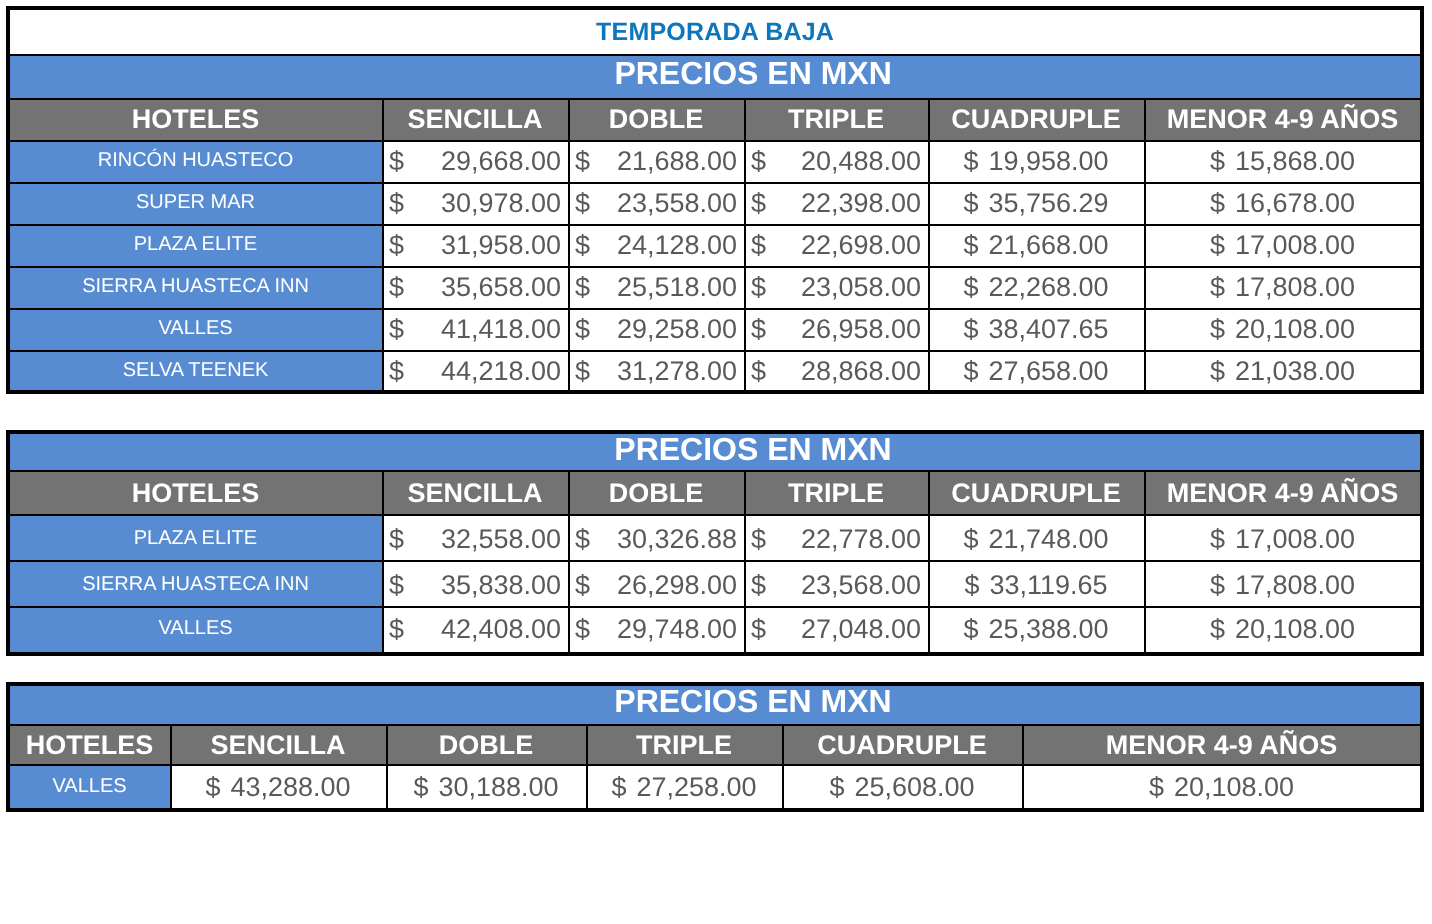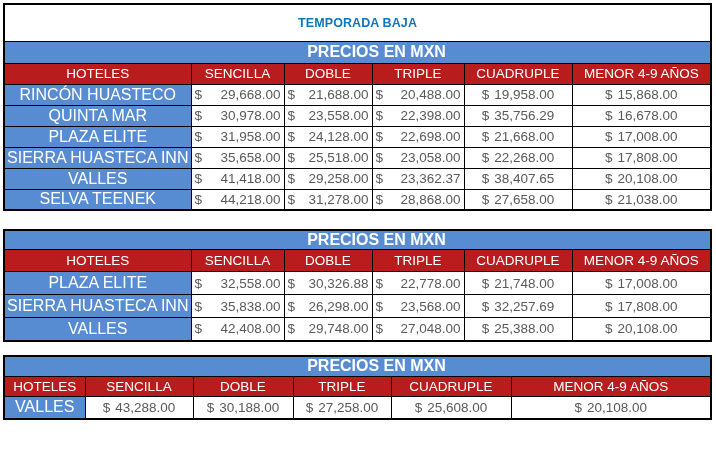--- a/index.html
+++ b/index.html
@@ -15,43 +15,43 @@
   }
   table.t1{margin-top:3px;}
   table.t2{margin-top:18px;}
   table.t3{margin-top:13px;}
   td,th{border:1px solid #000;padding:0;overflow:hidden;white-space:nowrap;vertical-align:middle;}
   
   tr.title-row td{
     background:#ffffff;color:#0d76bd;font-weight:bold;font-size:12.5px;
     text-align:center;letter-spacing:0.1px;
   }
-  .t1 tr.title-row{height:37px;padding-left:21px;}
+  .t1 tr.title-row{height:23px;padding-left:21px;}
   .t2 tr.title-row{height:29px;}
   .t3 tr.title-row{height:20px;}
   
   tr.precios-row td{
     background:#588cd2;color:#ffffff;font-weight:bold;font-size:16px;text-align:center;padding-left:38px;
   }
   .t1 tr.precios-row{height:22px;}
   .t2 tr.precios-row{height:18px;}
   .t3 tr.precios-row{height:21px;}
   
   tr.header-row th{
-    background:#b91c1c;color:#ffffff;font-weight:normal;font-size:13.5px;text-align:center;
+    background:#737373;color:#ffffff;font-weight:bold;font-size:13.5px;text-align:center;
   }
   .t1 tr.header-row{height:21px;}
   .t2 tr.header-row{height:22px;}
   .t3 tr.header-row{height:20px;}
   
   .t1 tr.data{height:21px;}
   .t2 tr.data{height:23px;}
   .t3 tr.data{height:22px;}
   td.hotel{
-    background:#588cd2;color:#ffffff;font-size:16px;text-align:center;
+    background:#588cd2;color:#ffffff;font-size:10px;text-align:center;
   }
   td.price{color:#595959;font-size:13.5px;background:#ffffff;}
   td.price .acct{display:flex;justify-content:space-between;align-items:center;padding:0 3px;}
   td.price .ctr{display:flex;justify-content:center;align-items:center;gap:5px;}
 </style>
 </head>
 <body>
 
 <div class="sheet">
 
@@ -106,21 +106,21 @@
             </div>
           </td>
           <td class="price">
             <div class="ctr">
               <span>$</span>
               <span>15,868.00</span>
             </div>
           </td>
         </tr>
         <tr class="data">
-          <td class="hotel">QUINTA MAR</td>
+          <td class="hotel">SUPER MAR</td>
           <td class="price">
             <div class="acct">
               <span>$</span>
               <span>30,978.00</span>
             </div>
           </td>
           <td class="price">
             <div class="acct">
               <span>$</span>
               <span>23,558.00</span>
@@ -221,21 +221,21 @@
           </td>
           <td class="price">
             <div class="acct">
               <span>$</span>
               <span>29,258.00</span>
             </div>
           </td>
           <td class="price">
             <div class="acct">
               <span>$</span>
-              <span>23,362.37</span>
+              <span>26,958.00</span>
             </div>
           </td>
           <td class="price">
             <div class="ctr">
               <span>$</span>
               <span>38,407.65</span>
             </div>
           </td>
           <td class="price">
             <div class="ctr">
@@ -350,21 +350,21 @@
           </td>
           <td class="price">
             <div class="acct">
               <span>$</span>
               <span>23,568.00</span>
             </div>
           </td>
           <td class="price">
             <div class="ctr">
               <span>$</span>
-              <span>32,257.69</span>
+              <span>33,119.65</span>
             </div>
           </td>
           <td class="price">
             <div class="ctr">
               <span>$</span>
               <span>17,808.00</span>
             </div>
           </td>
         </tr>
         <tr class="data">

